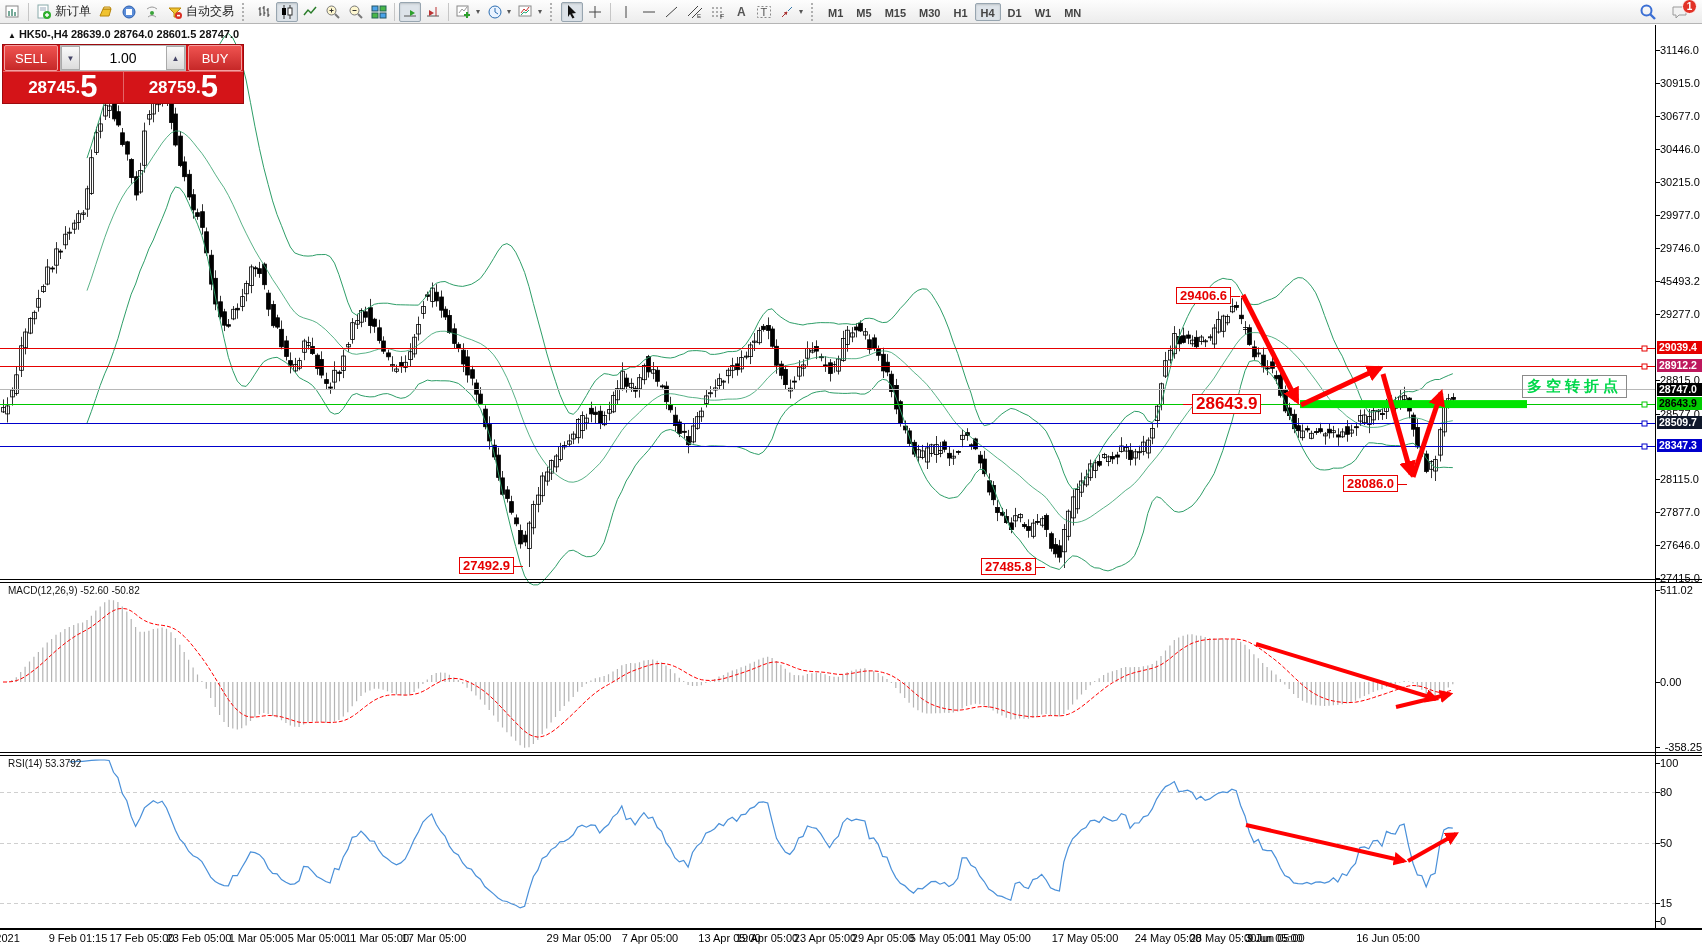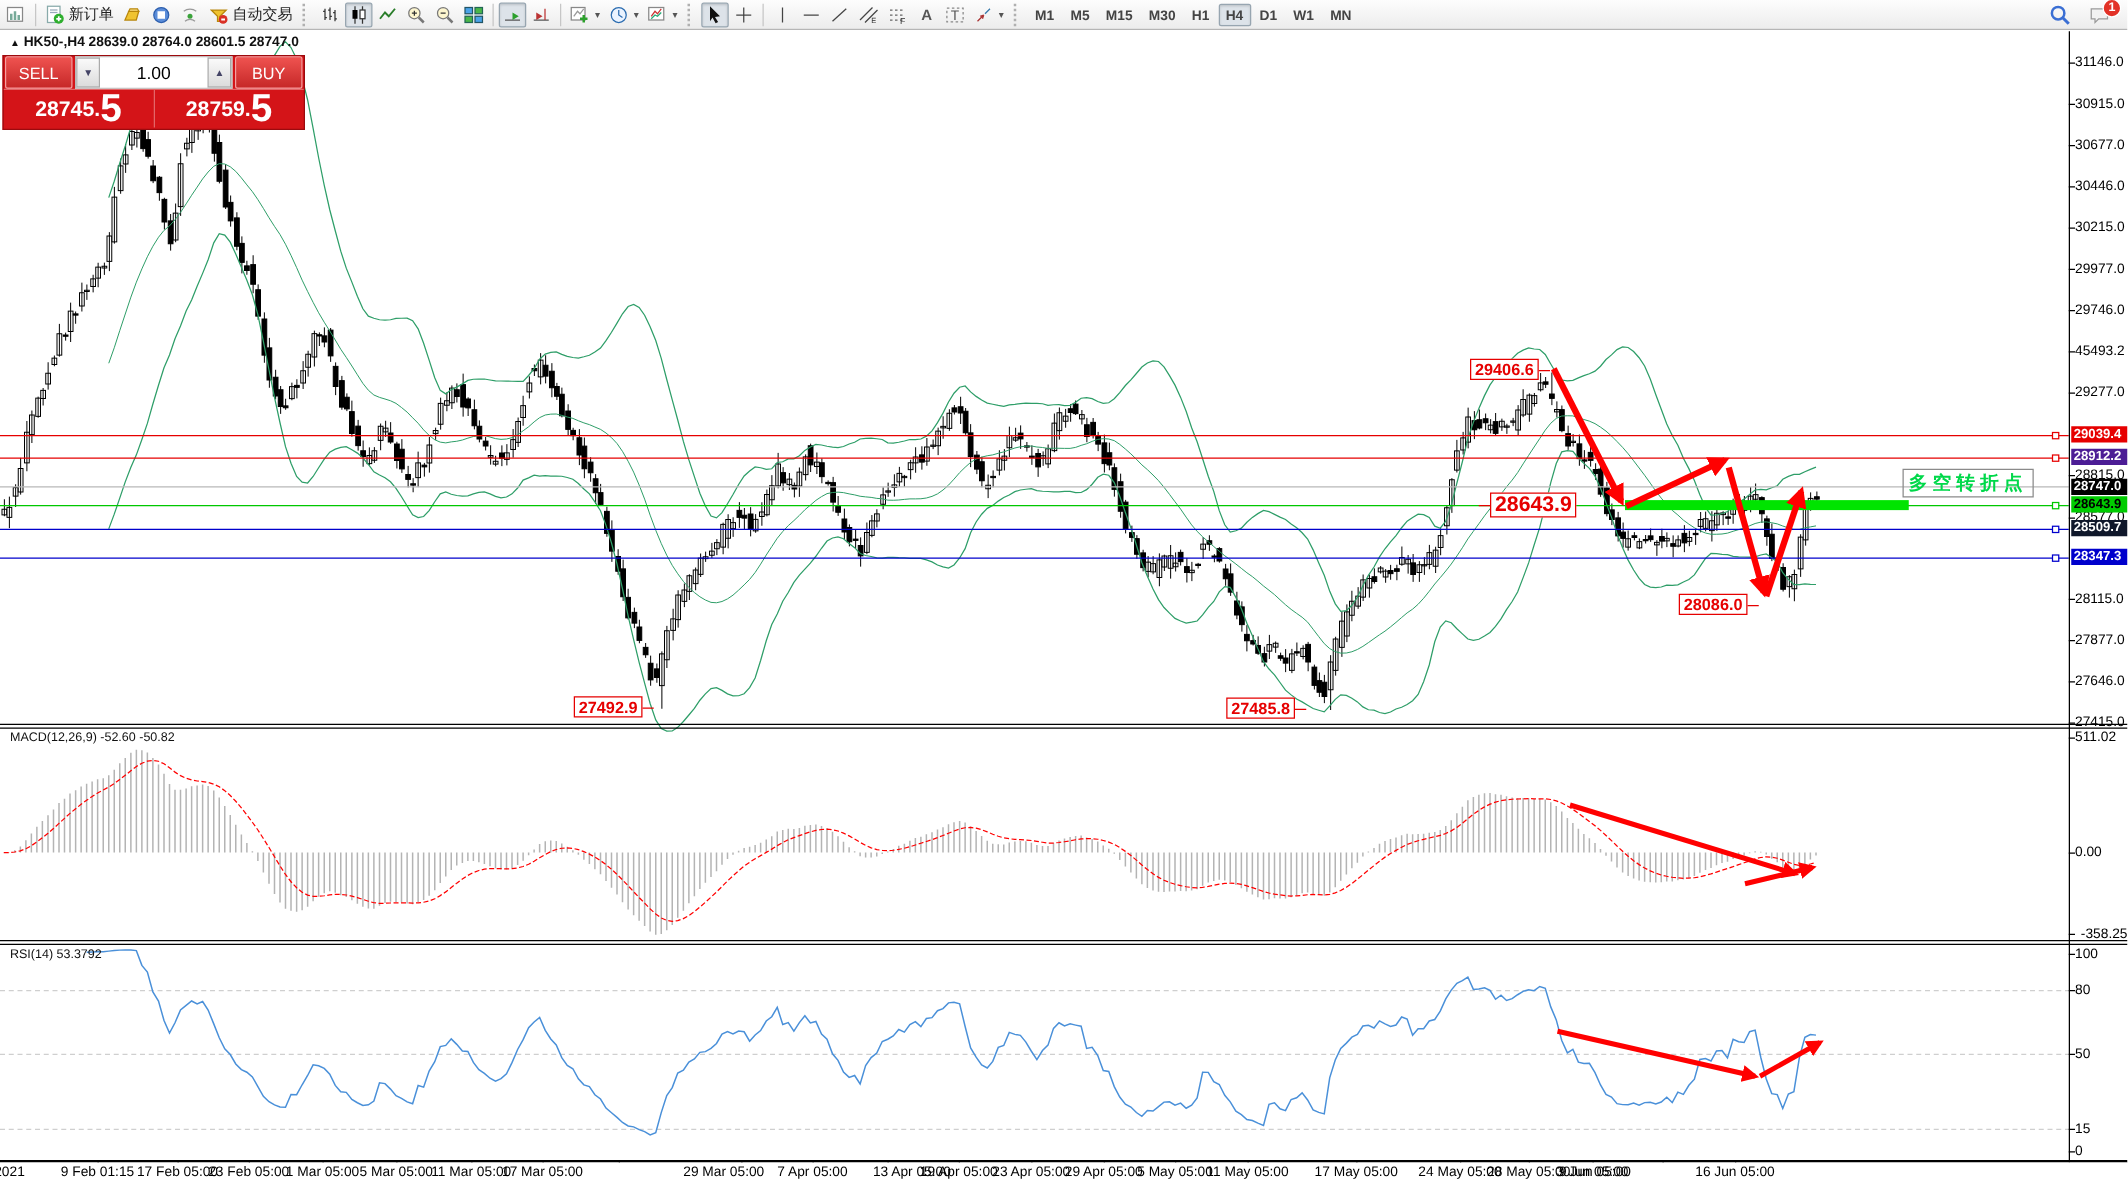--- a/index.html
+++ b/index.html
@@ -762,21 +762,21 @@
     <div class="ptick" style="top: 242px;">29746.0</div>
     <div class="ptick" style="top: 275px;">45493.2</div>
     <div class="ptick" style="top: 308px;">29277.0</div>
     <div class="ptick" style="top: 374px;">28815.0</div>
     <div class="ptick" style="top: 408px;">28577.0</div>
     <div class="ptick" style="top: 473px;">28115.0</div>
     <div class="ptick" style="top: 506px;">27877.0</div>
     <div class="ptick" style="top: 539px;">27646.0</div>
     <div class="ptick" style="top: 572px;">27415.0</div>
     <div class="pbadge" style="top: 341px; background: rgb(230, 0, 0); color: rgb(255, 255, 255);">29039.4</div>
-    <div class="pbadge" style="top: 359px; background: #4c1d95; color: rgb(255, 255, 255);">28912.2</div>
+    <div class="pbadge" style="top: 359px; background: #be185d; color: rgb(255, 255, 255);">28912.2</div>
     <div class="pbadge" style="top: 383px; background: rgb(0, 0, 0); color: rgb(255, 255, 255);">28747.0</div>
     <div class="pbadge" style="top: 397px; background: rgb(0, 204, 0); color: rgb(0, 0, 0);">28643.9</div>
     <div class="pbadge" style="top: 416px; background: #0f172a; color: rgb(255, 255, 255);">28509.7</div>
     <div class="pbadge" style="top: 439px; background: rgb(0, 0, 204); color: rgb(255, 255, 255);">28347.3</div>
     <div class="ptick" style="top: 584px;">511.02</div>
     <div class="ptick" style="top: 676px;">0.00</div>
     <div class="ptick" style="top: 741px; text-align: right;">-358.25</div>
     <div class="ptick" style="top: 757px;">100</div>
     <div class="ptick" style="top: 786px;">80</div>
     <div class="ptick" style="top: 837px;">50</div>

